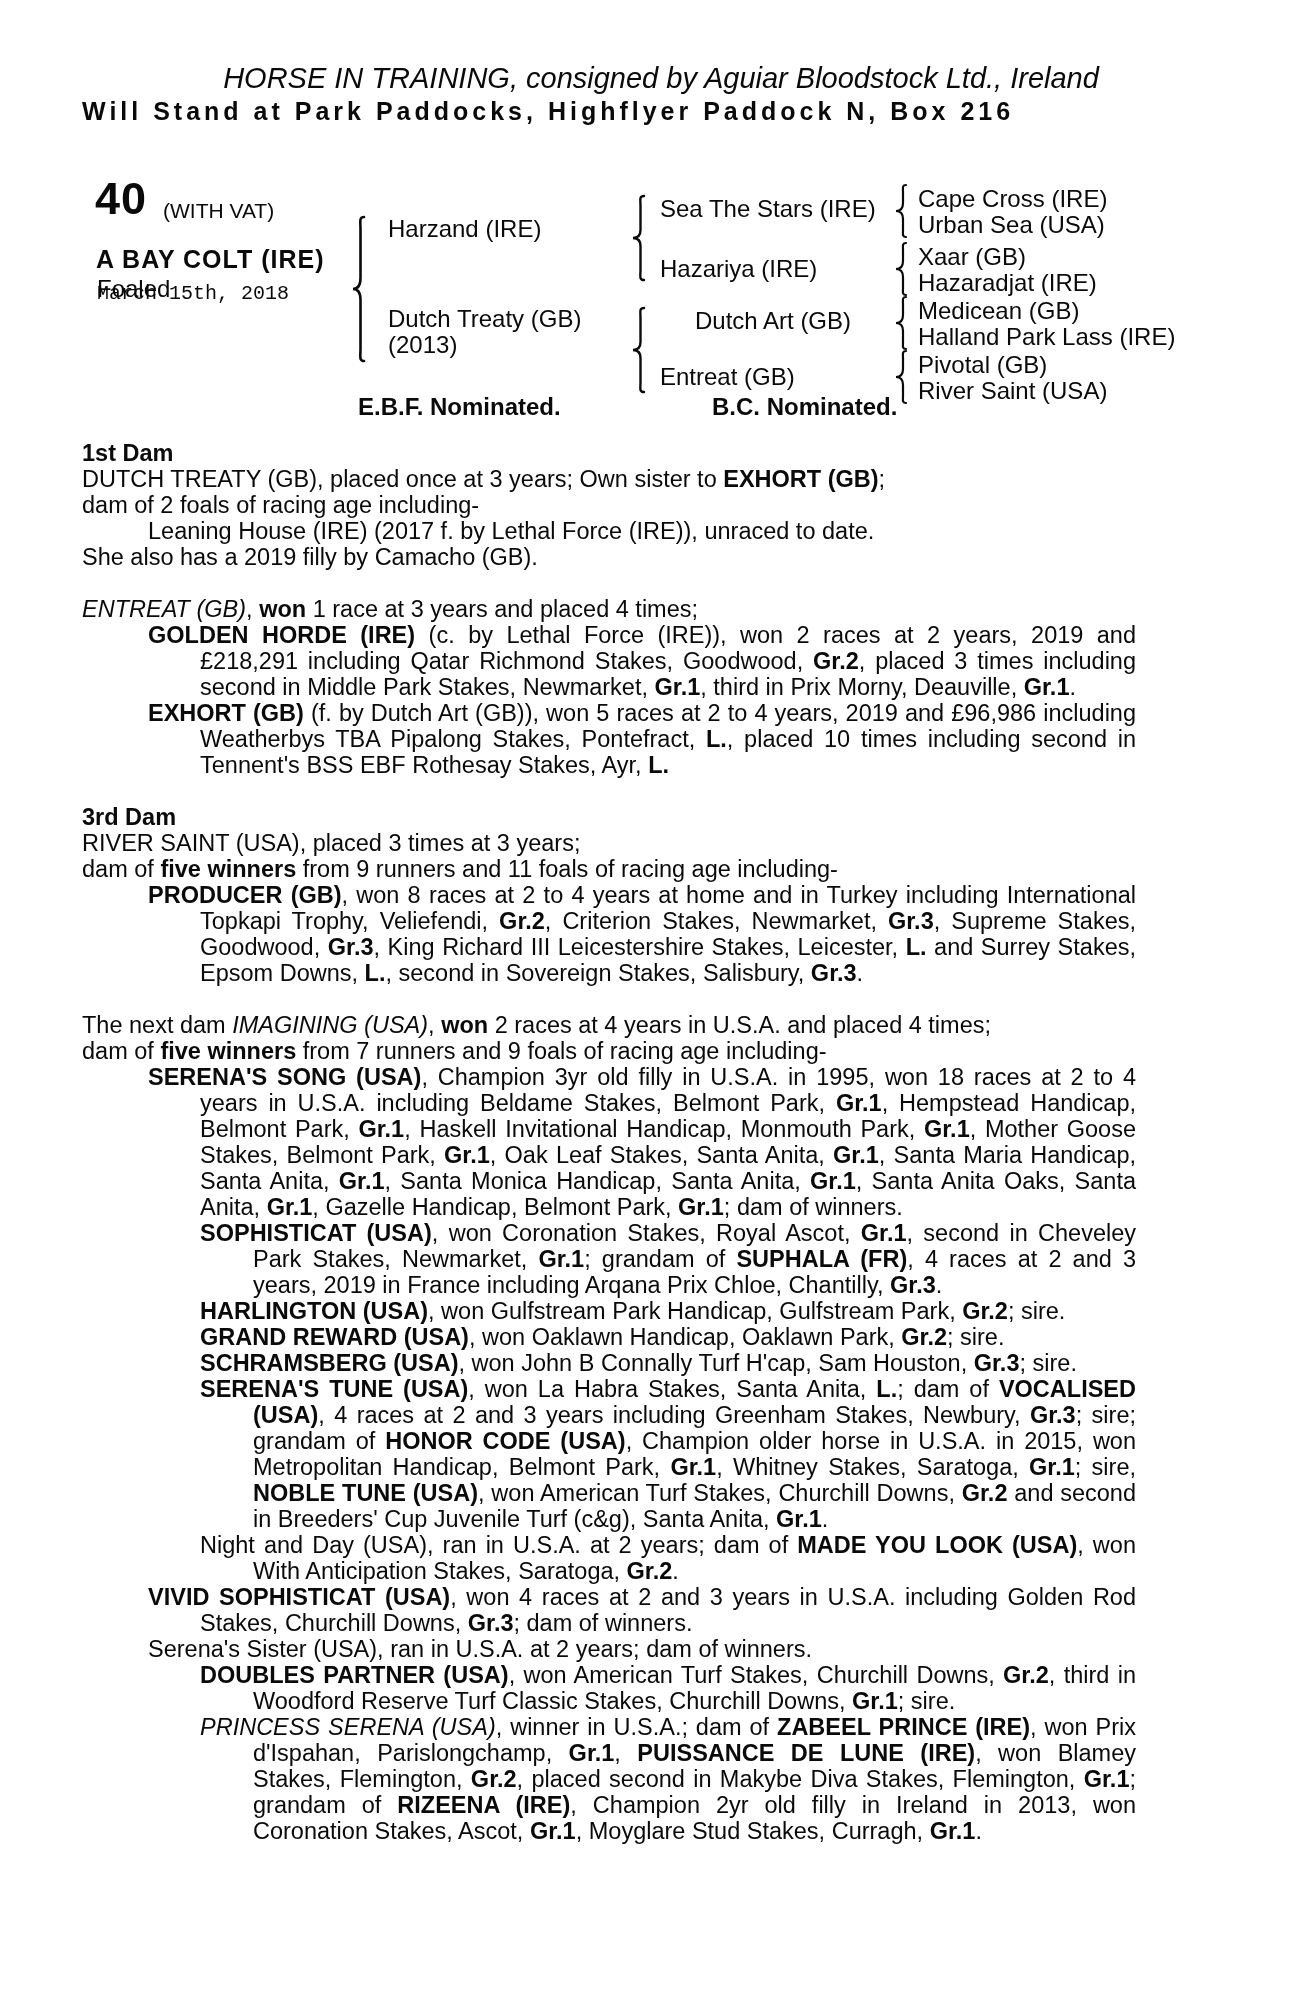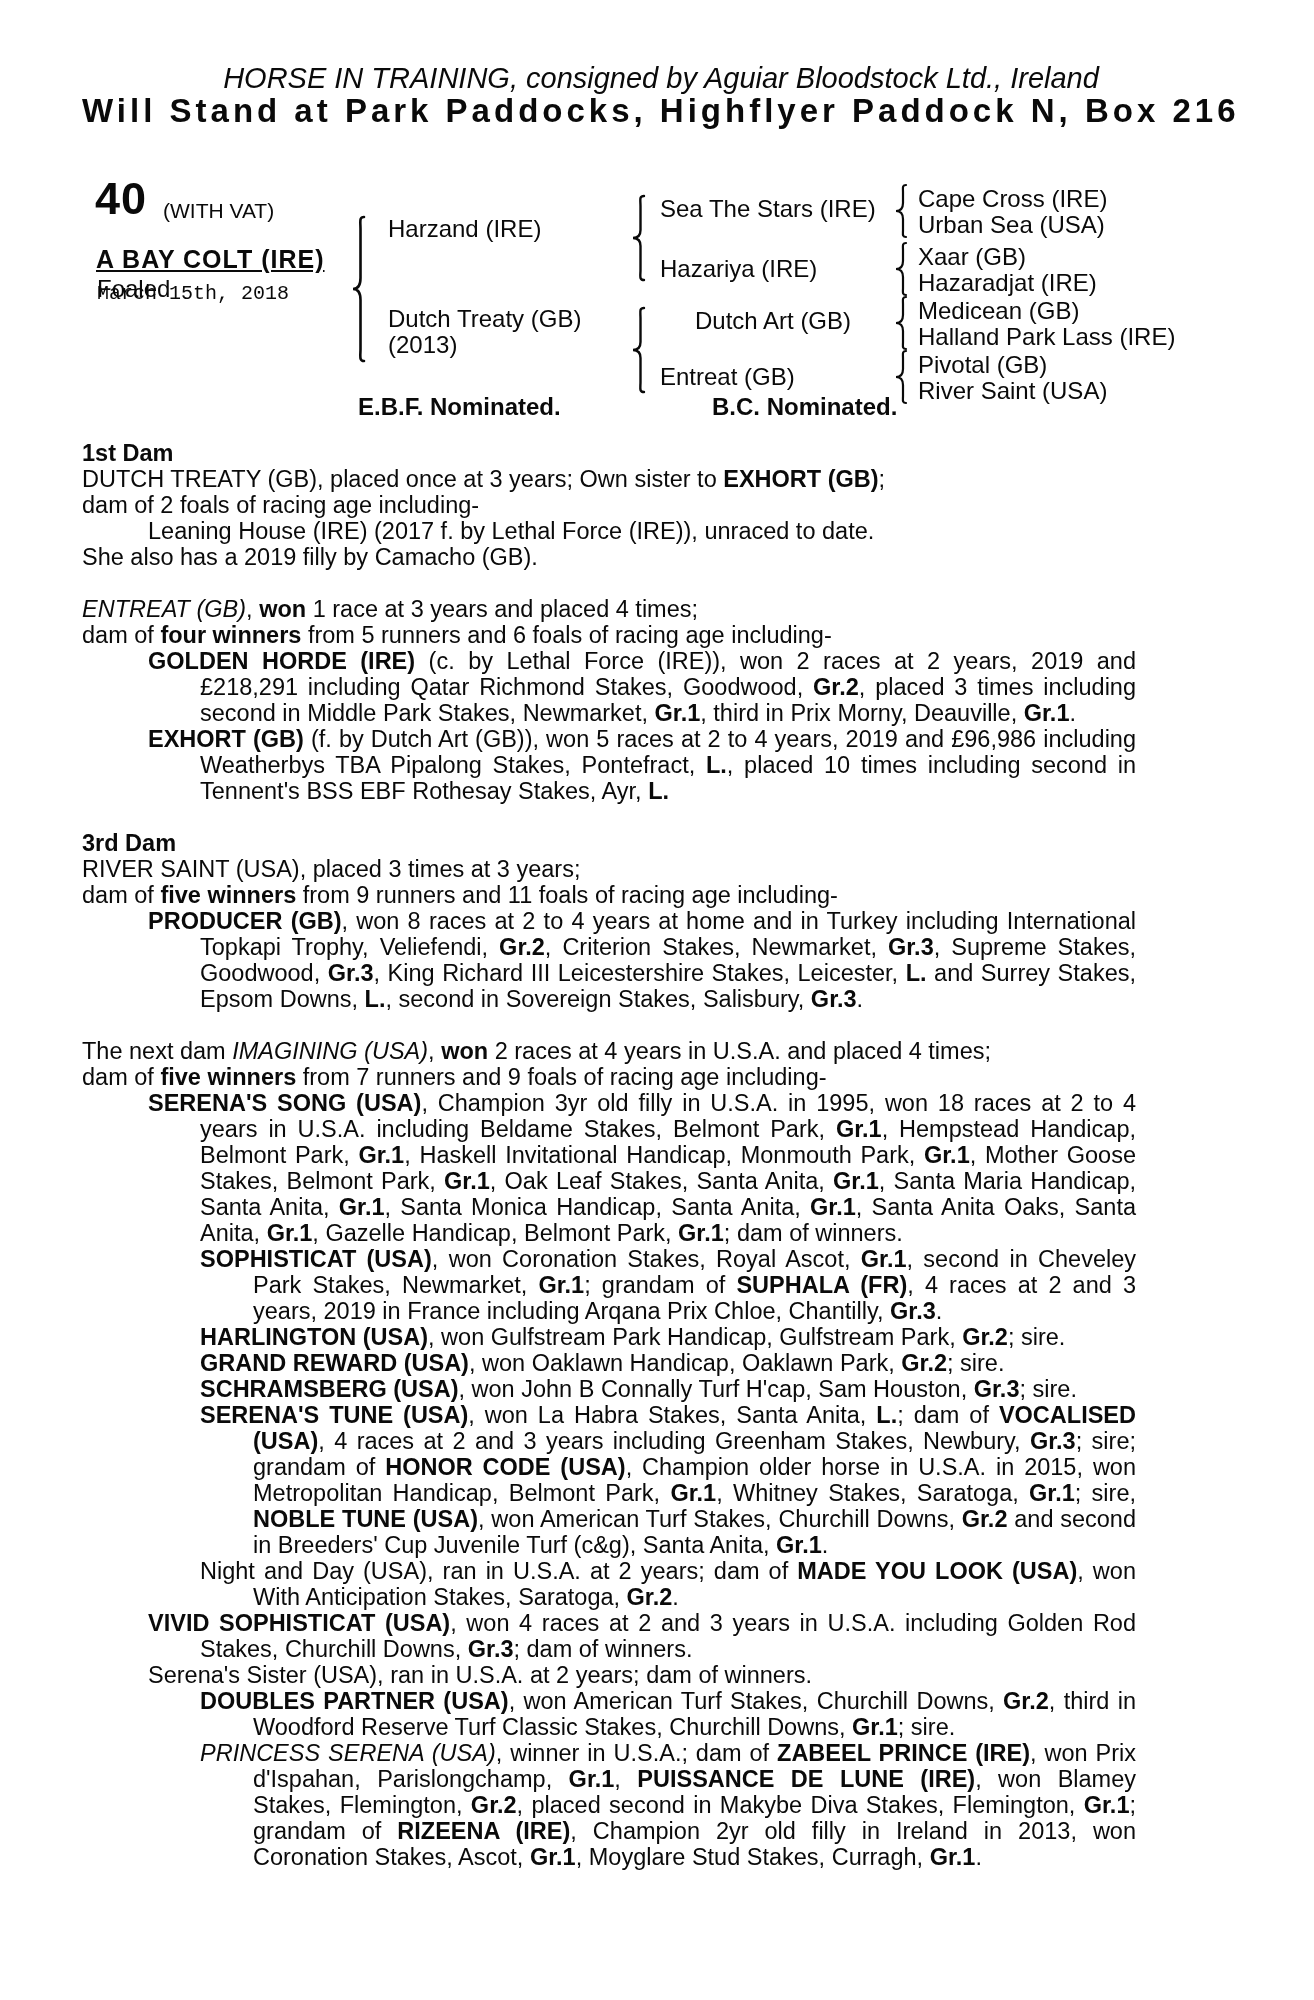--- a/index.html
+++ b/index.html
@@ -13,35 +13,35 @@
   }
   
   .consign-title{
     position:absolute;left:82px;right:74px;top:62px;
     text-align:center;
     font-style:italic;font-size:29px;line-height:32px;
     white-space:nowrap;
   }
   .stand-line{
     position:absolute;left:82px;top:96px;
-    font-weight:bold;font-size:33px;line-height:30px;
+    font-weight:bold;font-size:25px;line-height:30px;
     letter-spacing:4px;white-space:nowrap;
   }
   
   .lot-number{
     position:absolute;left:95px;top:176px;
     font-weight:bold;font-size:45px;line-height:46px;letter-spacing:1px;
   }
   .vat-note{
     position:absolute;left:163px;top:200px;
     font-size:21px;line-height:22px;
   }
   .horse-name{
     position:absolute;left:96px;top:246px;
-    font-weight:bold;font-size:25px;line-height:27px;letter-spacing:1px;text-decoration:underline;
+    font-weight:bold;font-size:25px;line-height:27px;letter-spacing:1px;
   }
   .foaled{position:absolute;left:97px;top:276px;font-size:24px;line-height:26px;}
   .foaled-date{position:absolute;left:97px;top:281px;font-size:20px;line-height:26px;font-family:Liberation Mono, monospace;}
   
   .ped-cell{position:absolute;font-size:24px;line-height:26px;white-space:nowrap;}
   .brace{position:absolute;}
   .brace svg{display:block;}
   .nominated{
     position:absolute;font-weight:bold;font-size:24px;line-height:26px;white-space:nowrap;
   }
@@ -138,21 +138,20 @@
   <div class="catalog-body">
       <div class="section">
         <div class="dam-head">1st Dam</div>
         <div class="p l0"><span>DUTCH TREATY (GB), placed once at 3 years; Own sister to </span><span class="b">EXHORT (GB)</span><span>;</span></div>
         <div class="p l0"><span>dam of 2 foals of racing age including-</span></div>
         <div class="p l1"><span>Leaning House (IRE) (2017 f. by Lethal Force (IRE)), unraced to date.</span></div>
         <div class="p l0"><span>She also has a 2019 filly by Camacho (GB).</span></div>
       </div>
       <div class="section">
         <div class="p l0"><span class="i">ENTREAT (GB)</span><span>, </span><span class="b">won</span><span> 1 race at 3 years and placed 4 times;</span></div>
-        <div class="p l0"><span>dam of </span><span class="b">four winners</span><span> from 5 runners and 6 foals of racing age including-</span></div>
         <div class="p l1 just"><span class="b">GOLDEN HORDE (IRE)</span><span> (c. by Lethal Force (IRE)), won 2 races at 2 years, 2019 and £218,291 including Qatar Richmond Stakes, Goodwood, </span><span class="b">Gr.2</span><span>, placed 3 times including second in Middle Park Stakes, Newmarket, </span><span class="b">Gr.1</span><span>, third in Prix Morny, Deauville, </span><span class="b">Gr.1</span><span>.</span></div>
         <div class="p l1 just"><span class="b">EXHORT (GB)</span><span> (f. by Dutch Art (GB)), won 5 races at 2 to 4 years, 2019 and £96,986 including Weatherbys TBA Pipalong Stakes, Pontefract, </span><span class="b">L.</span><span>, placed 10 times including second in Tennent's BSS EBF Rothesay Stakes, Ayr, </span><span class="b">L.</span></div>
       </div>
       <div class="section">
         <div class="dam-head">3rd Dam</div>
         <div class="p l0"><span>RIVER SAINT (USA), placed 3 times at 3 years;</span></div>
         <div class="p l0"><span>dam of </span><span class="b">five winners</span><span> from 9 runners and 11 foals of racing age including-</span></div>
         <div class="p l1 just"><span class="b">PRODUCER (GB)</span><span>, won 8 races at 2 to 4 years at home and in Turkey including International Topkapi Trophy, Veliefendi, </span><span class="b">Gr.2</span><span>, Criterion Stakes, Newmarket, </span><span class="b">Gr.3</span><span>, Supreme Stakes, Goodwood, </span><span class="b">Gr.3</span><span>, King Richard III Leicestershire Stakes, Leicester, </span><span class="b">L.</span><span> and Surrey Stakes, Epsom Downs, </span><span class="b">L.</span><span>, second in Sovereign Stakes, Salisbury, </span><span class="b">Gr.3</span><span>.</span></div>
       </div>
       <div class="section">

